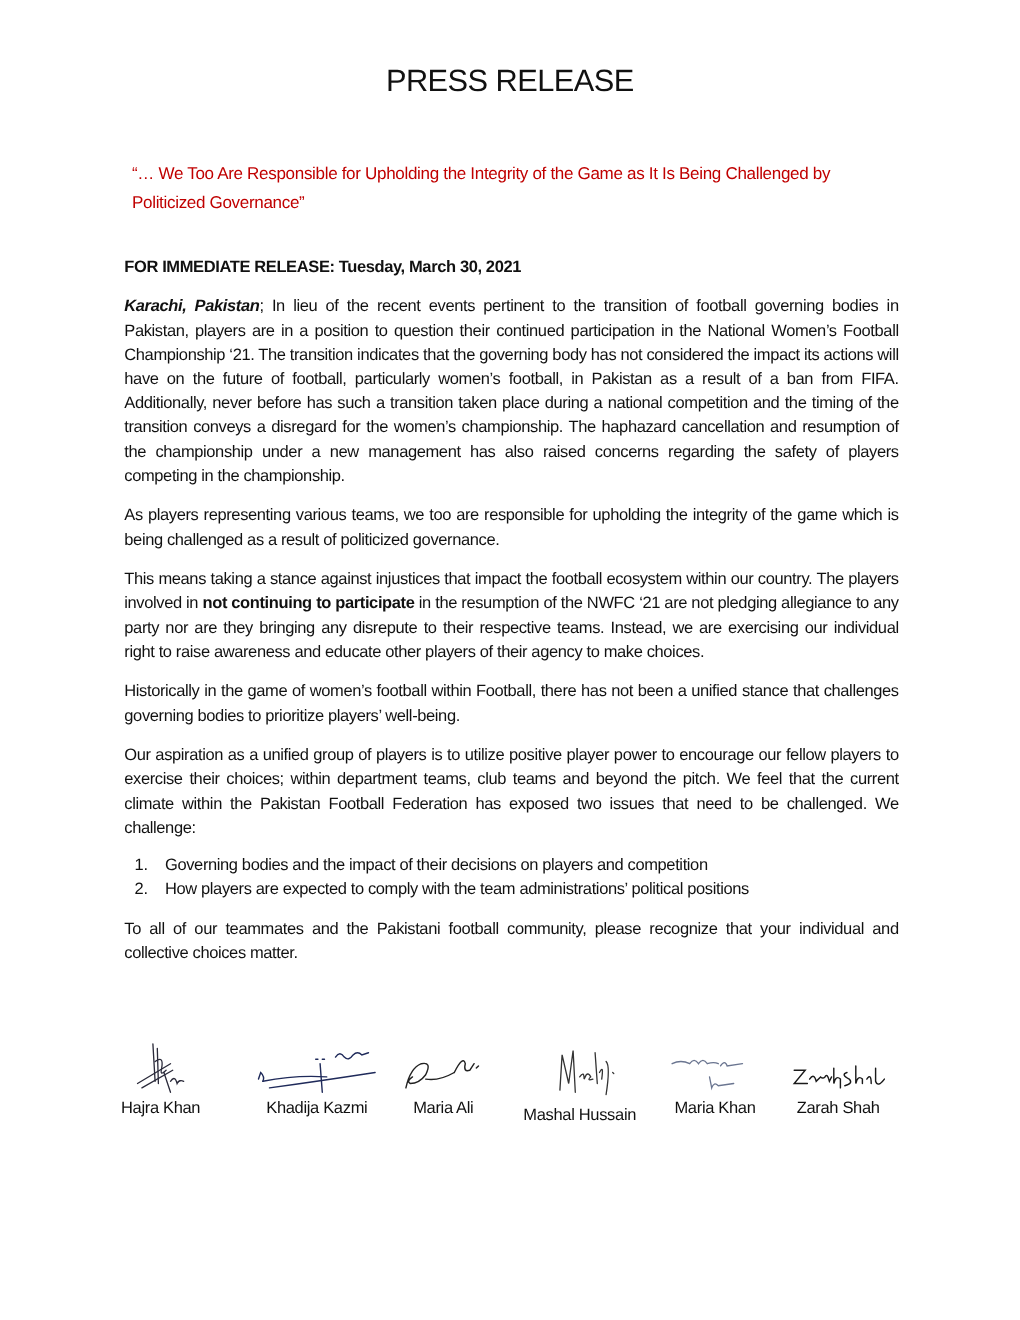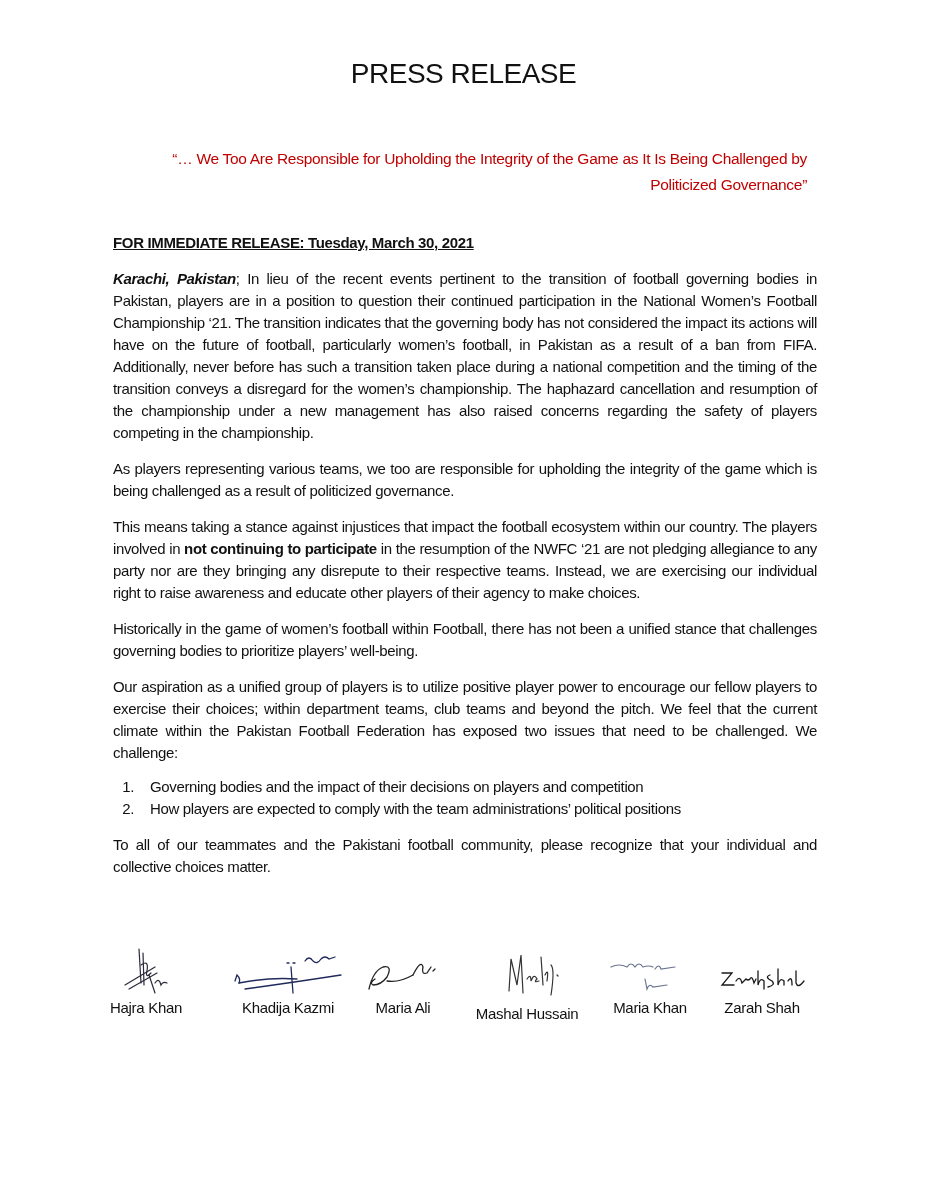--- a/index.html
+++ b/index.html
@@ -1,25 +1,25 @@
 <!DOCTYPE html>
 <html><head>
 <meta charset="utf-8">
 <style>
   html, body { margin: 0; padding: 0; background: #ffffff; }
   body { width: 927px; height: 1200px; position: relative; overflow: hidden;
          font-family: "Liberation Sans", sans-serif; color: #111; }
   .page { position: absolute; left: 0; top: 0; width: 927px; height: 1200px; }
   .title { position: absolute; top: 58px; left: 0; width: 927px; text-align: center;
            font-size: 28px; letter-spacing: -0.5px; color: #111; }
-  .subtitle { position: absolute; top: 146px; left: 120px; width: 687px; text-align: right;
+  .subtitle { position: absolute; top: 146px; left: 120px; width: 687px; text-align: left;
               font-size: 15.5px; line-height: 26px; letter-spacing: -0.3px; }
   .body { position: absolute; left: 113px; top: 232px; width: 704px;
           font-size: 15px; line-height: 22px; letter-spacing: -0.35px; }
-  .release-line { font-weight: bold; margin: 0 0 14px 0; text-decoration: underline; }
+  .release-line { font-weight: bold; margin: 0 0 14px 0; }
   .body p { margin: 0 0 14px 0; text-align: justify; }
   .body p.tight { margin-bottom: 12px; }
   .body ol { margin: 0 0 14px 0; padding-left: 25px; }
   .body ol li { padding-left: 12px; line-height: 22px; }
   .sigs { position: absolute; top: 945px; left: 100px; width: 727px; height: 90px; text-decoration: underline; }
   .sig { position: absolute; top: 0; text-align: center; }
   .sig svg { display: block; margin: 0 auto; }
   .sig .name { font-size: 15px; letter-spacing: -0.3px; margin-top: 4px; white-space: nowrap; }
 </style>
 </head>

